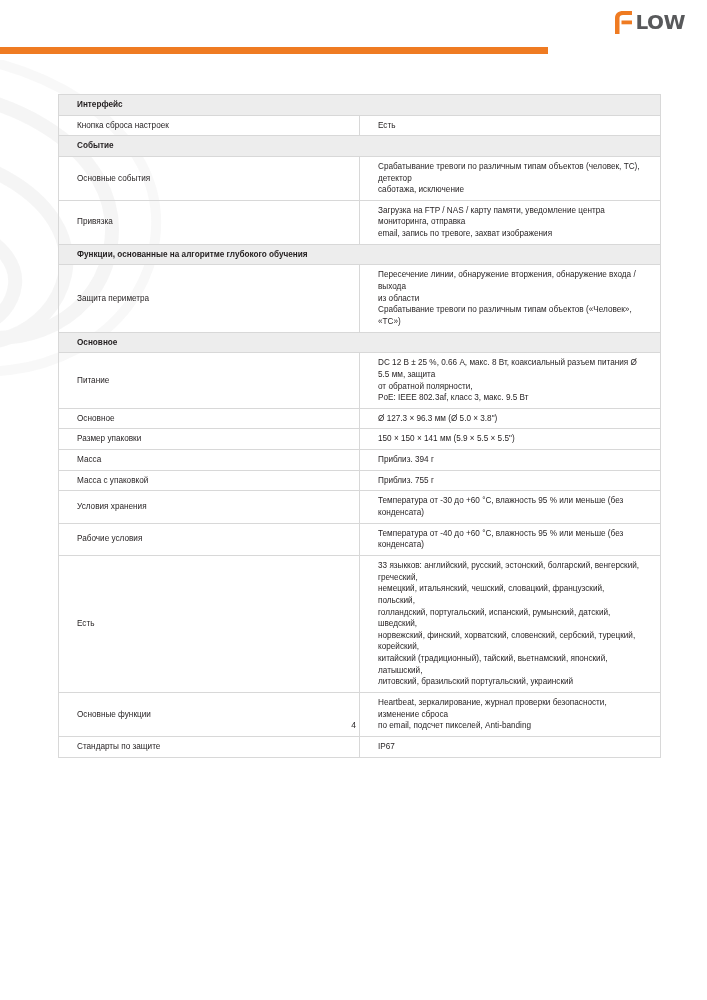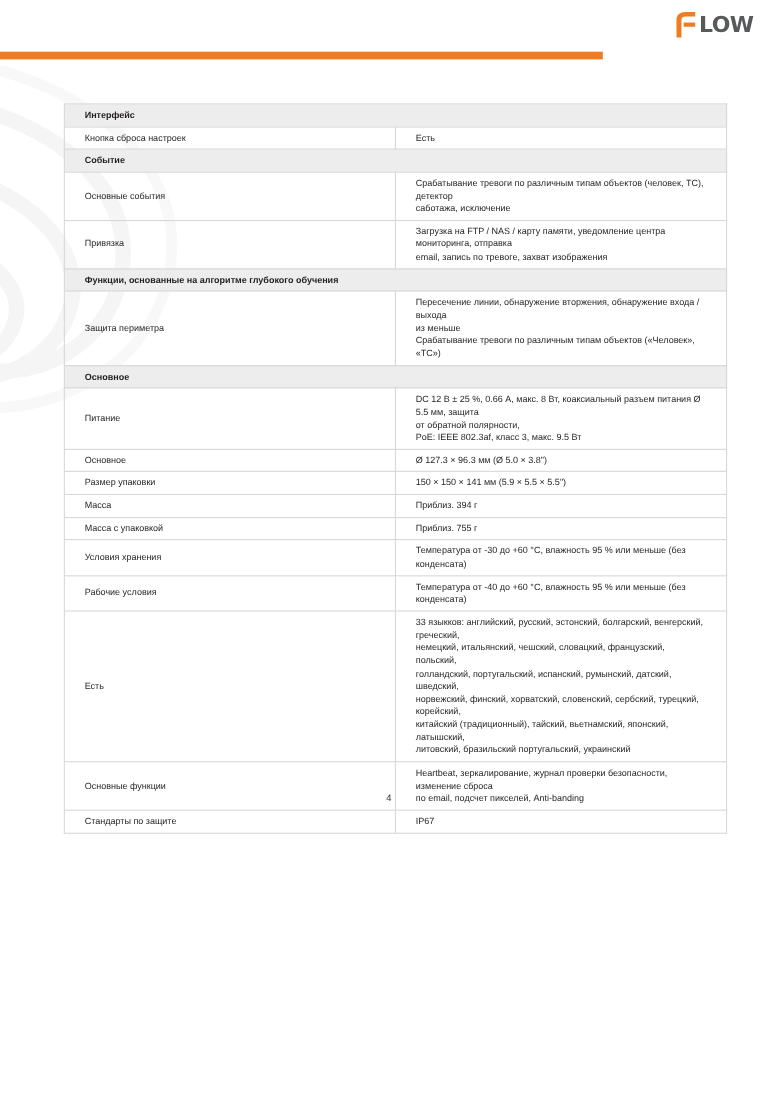--- a/index.html
+++ b/index.html
@@ -169,21 +169,21 @@
               <span class="val-line">email, запись по тревоге, захват изображения</span>
             </td>
           </tr>
           <tr class="section">
             <td colspan="2">Функции, основанные на алгоритме глубокого обучения</td>
           </tr>
           <tr>
             <td class="label">Защита периметра</td>
             <td class="value">
               <span class="val-line">Пересечение линии, обнаружение вторжения, обнаружение входа / выхода</span>
-              <span class="val-line">из меньше</span>
+              <span class="val-line">из области</span>
               <span class="val-line">Срабатывание тревоги по различным типам объектов («Человек», «ТС»)</span>
             </td>
           </tr>
           <tr class="section">
             <td colspan="2">Основное</td>
           </tr>
           <tr>
             <td class="label">Питание</td>
             <td class="value">
               <span class="val-line">DC 12 В ± 25 %, 0.66 А, макс. 8 Вт, коаксиальный разъем питания Ø 5.5 мм, защита</span>

